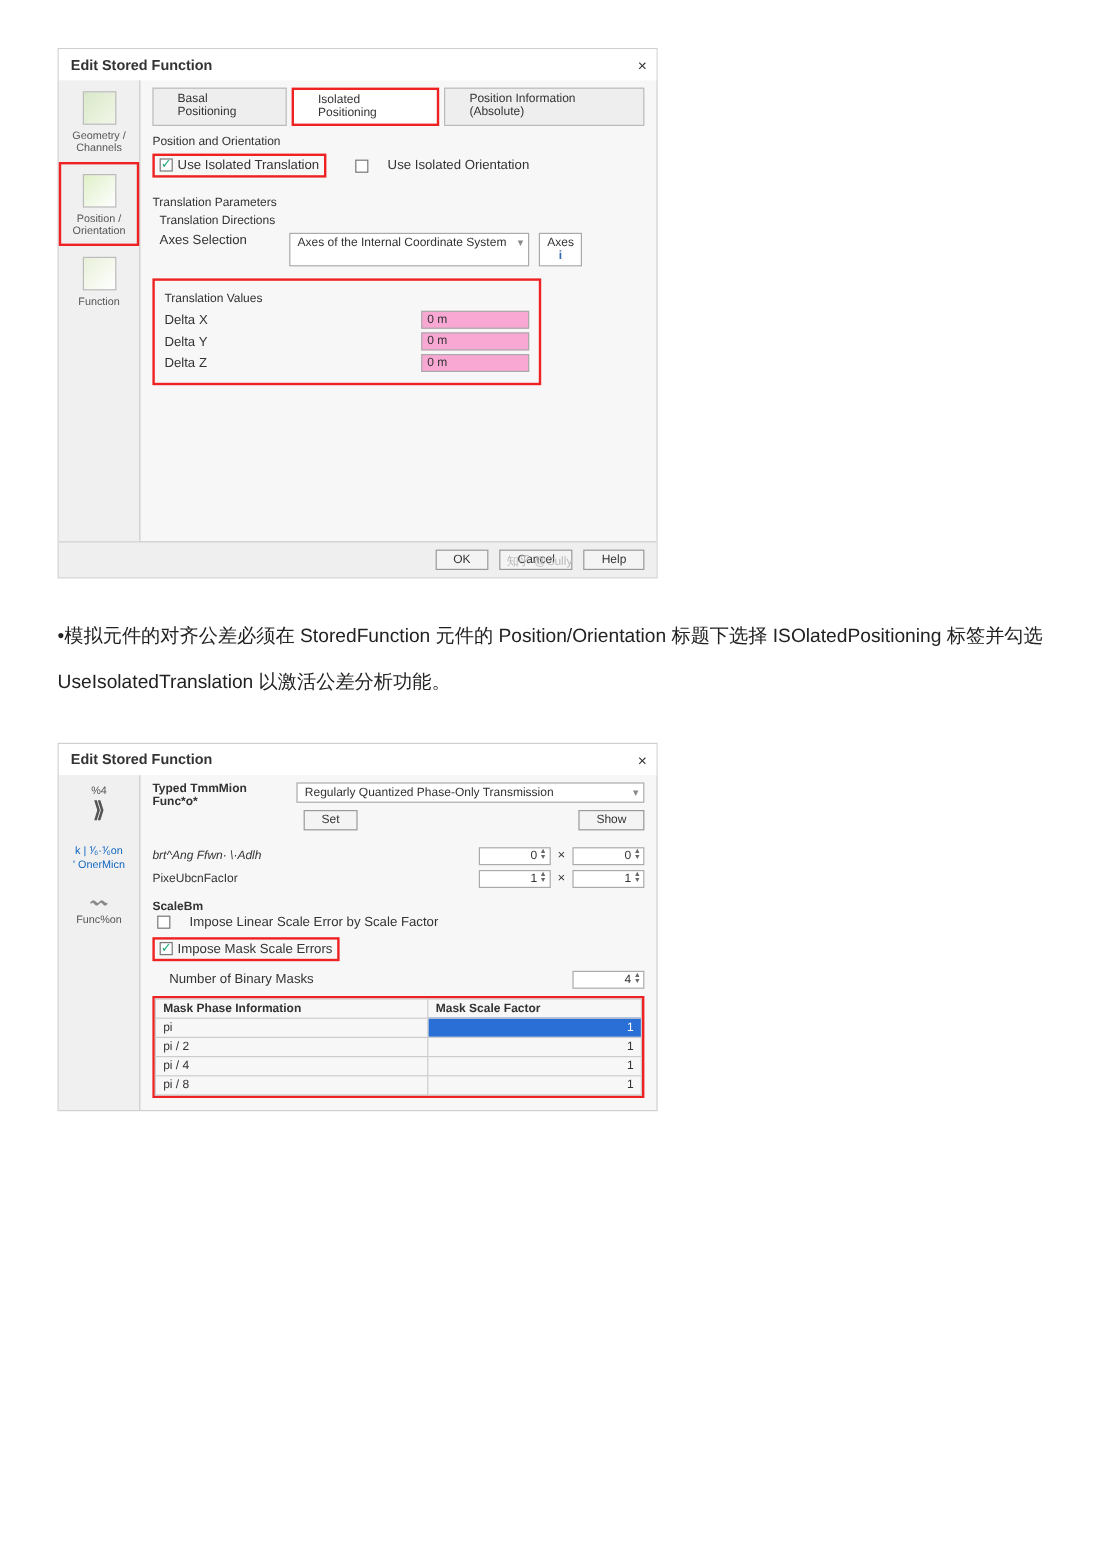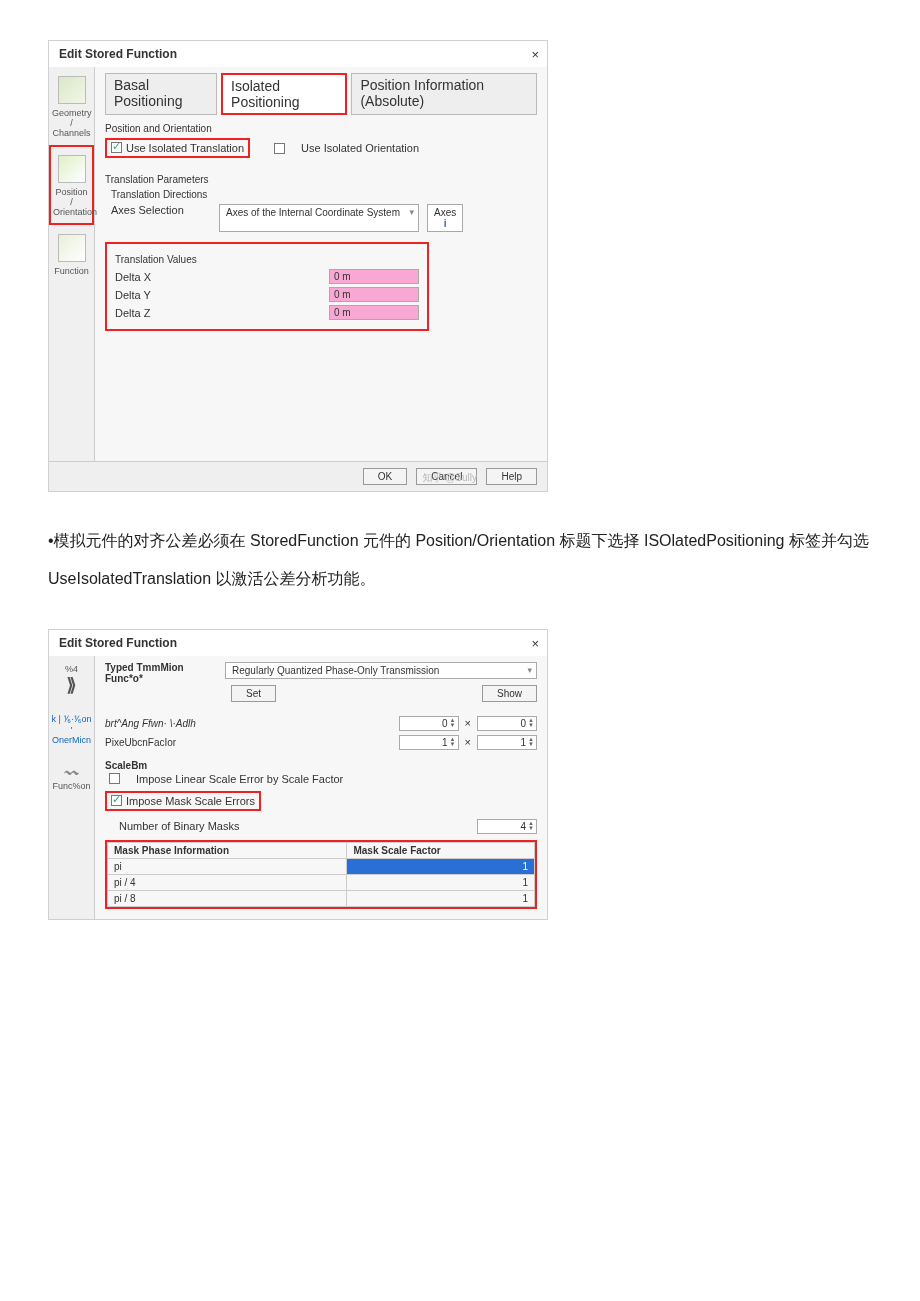--- a/index.html
+++ b/index.html
@@ -27,21 +27,21 @@
   }
   .dialog-close {
     position: absolute;
     right: 8px;
     top: 6px;
     cursor: pointer;
     font-size: 13px;
   }
   .dialog-body { display: flex; }
   .side-tabs {
-    width: 46px;
+    width: 68px;
     background: #f0f0f0;
     border-right: 1px solid #ccc;
   }
   .side-tab {
     text-align: center;
     padding: 8px 2px 6px;
     border: 1px solid transparent;
     font-size: 9px;
     color: #555;
   }
@@ -53,24 +53,24 @@
     margin: 0 auto 4px;
     background: #dfe8d8;
     border: 1px solid #bbb;
   }
   .side-tab .ico.geom { background: linear-gradient(135deg,#d9e8c9,#f2f7e8); }
   .side-tab .ico.pos { background: linear-gradient(135deg,#dff0c8,#fff); }
   .side-tab .ico.func { background: linear-gradient(135deg,#e8f0d8,#fff); }
   .content { flex: 1; padding: 6px 10px 10px; }
   .top-tabs { display: flex; gap: 4px; margin-bottom: 8px; }
   .top-tab {
-    padding: 3px 8px;
+    padding: 3px 20px;
     background: #eee;
     border: 1px solid #bbb;
-    font-size: 14px;
+    font-size: 10px;
   }
   .top-tab.selected {
     background: #fff;
     border: 2px solid #e22;
   }
   .group-label { font-size: 10px; color: #333; margin: 4px 0; }
   .chk-row { display: flex; align-items: center; gap: 16px; padding: 2px 4px; }
   .hl { border: 2px solid #e22; display: inline-flex; padding: 2px 4px; }
   .chk { width: 11px; height: 11px; border: 1px solid #777; display: inline-block; position: relative; background: #fff; }
   .chk.checked::after { content: "✓"; position: absolute; left: 0; top: -3px; font-size: 11px; color: #2a7; }
@@ -299,20 +299,24 @@
           <tbody>
                 <tr>
             <th>Mask Phase Information</th>
             <th>Mask Scale Factor</th>
           </tr>
           <tr class="hlrow">
             <td>pi</td>
             <td>1</td>
           </tr>
           <tr>
+            <td>pi / 2</td>
+            <td style="text-align:right;">1</td>
+          </tr>
+          <tr>
             <td>pi / 4</td>
             <td style="text-align:right;">1</td>
           </tr>
           <tr>
             <td>pi / 8</td>
             <td style="text-align:right;">1</td>
           </tr>
         </tbody>
             </table>
       </div>

